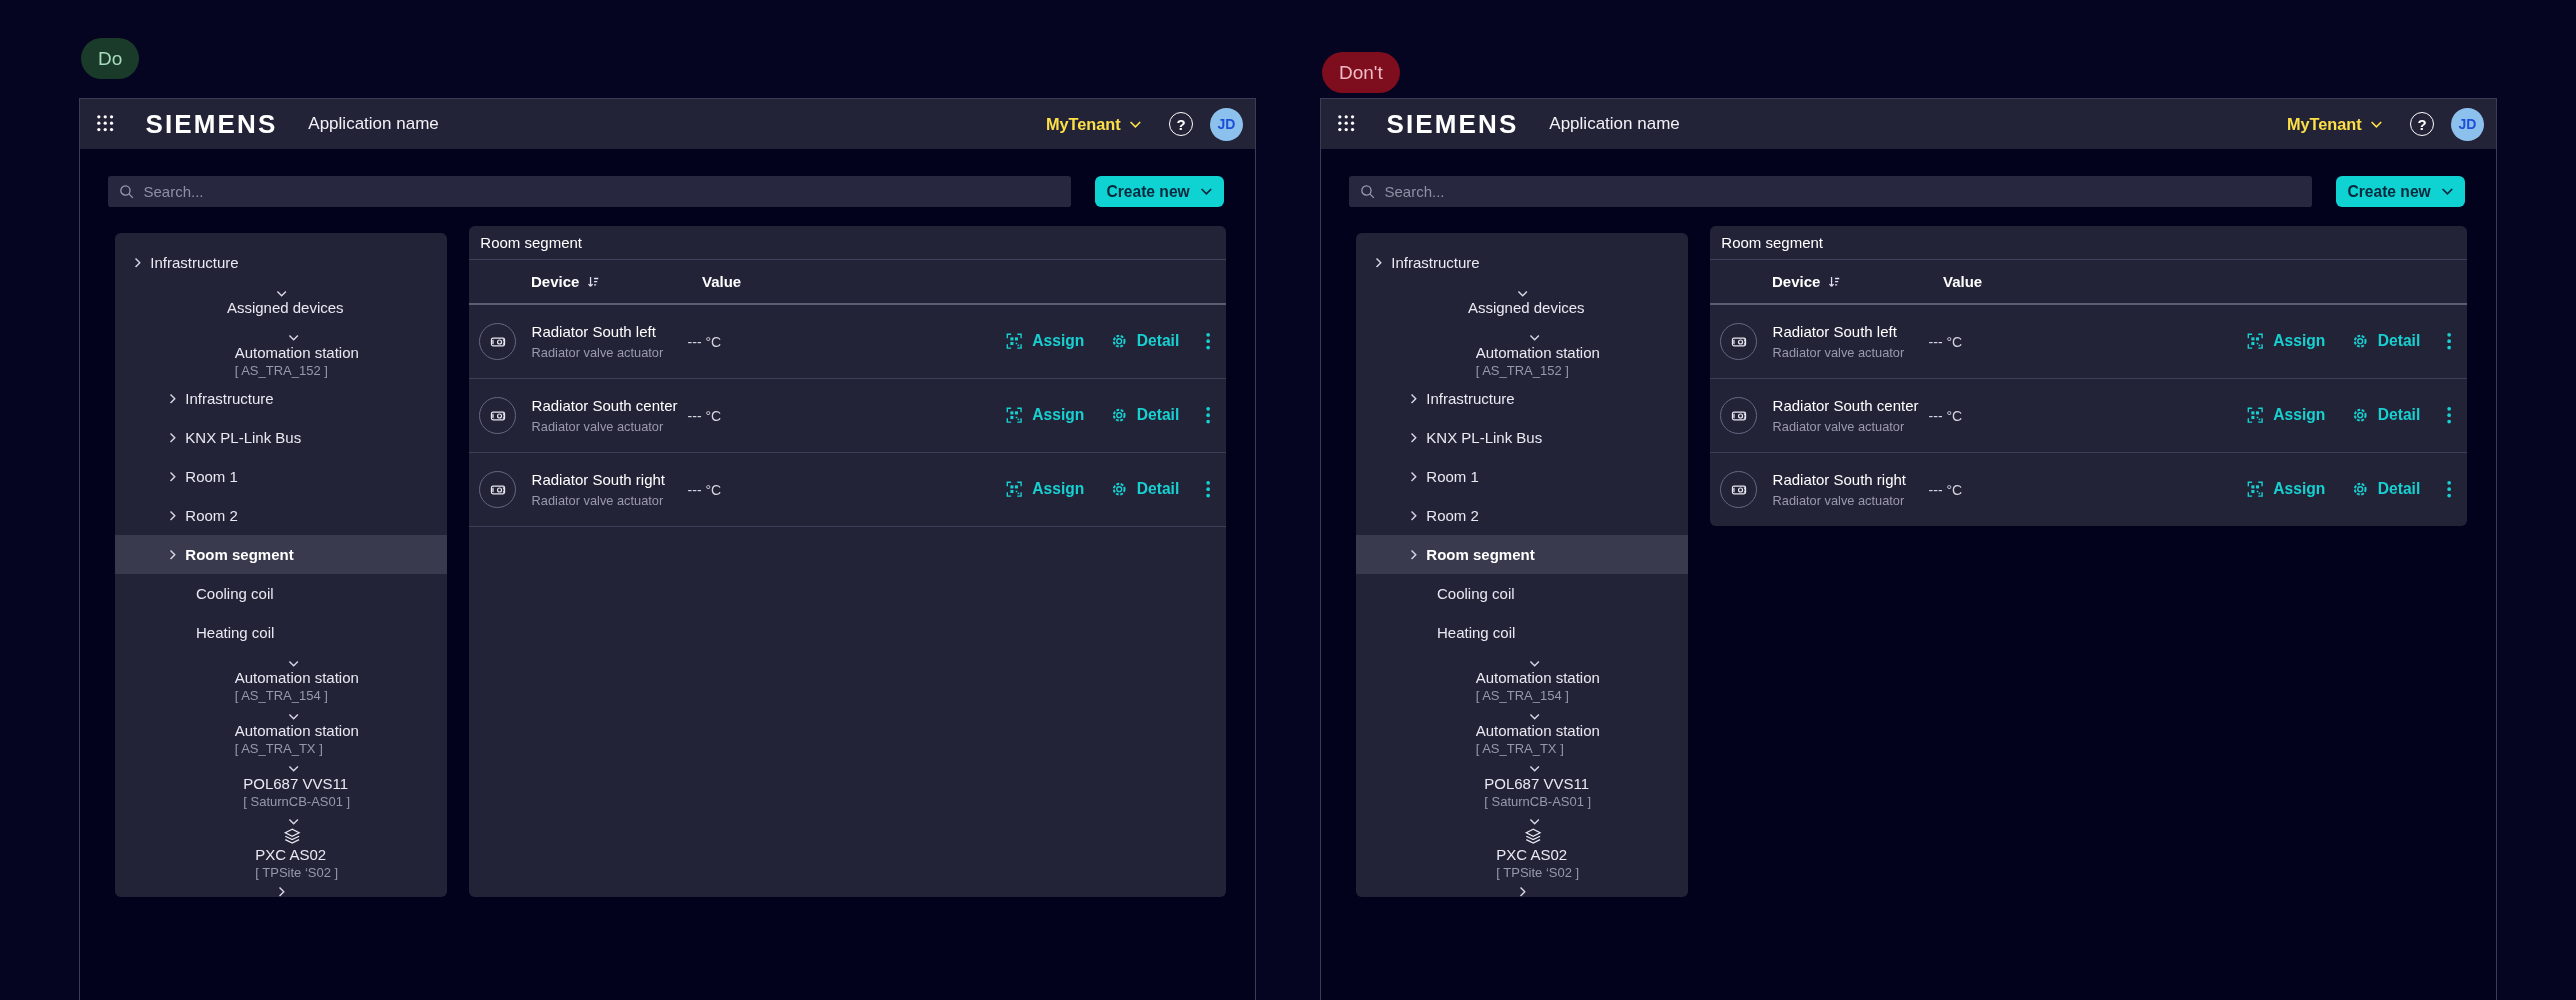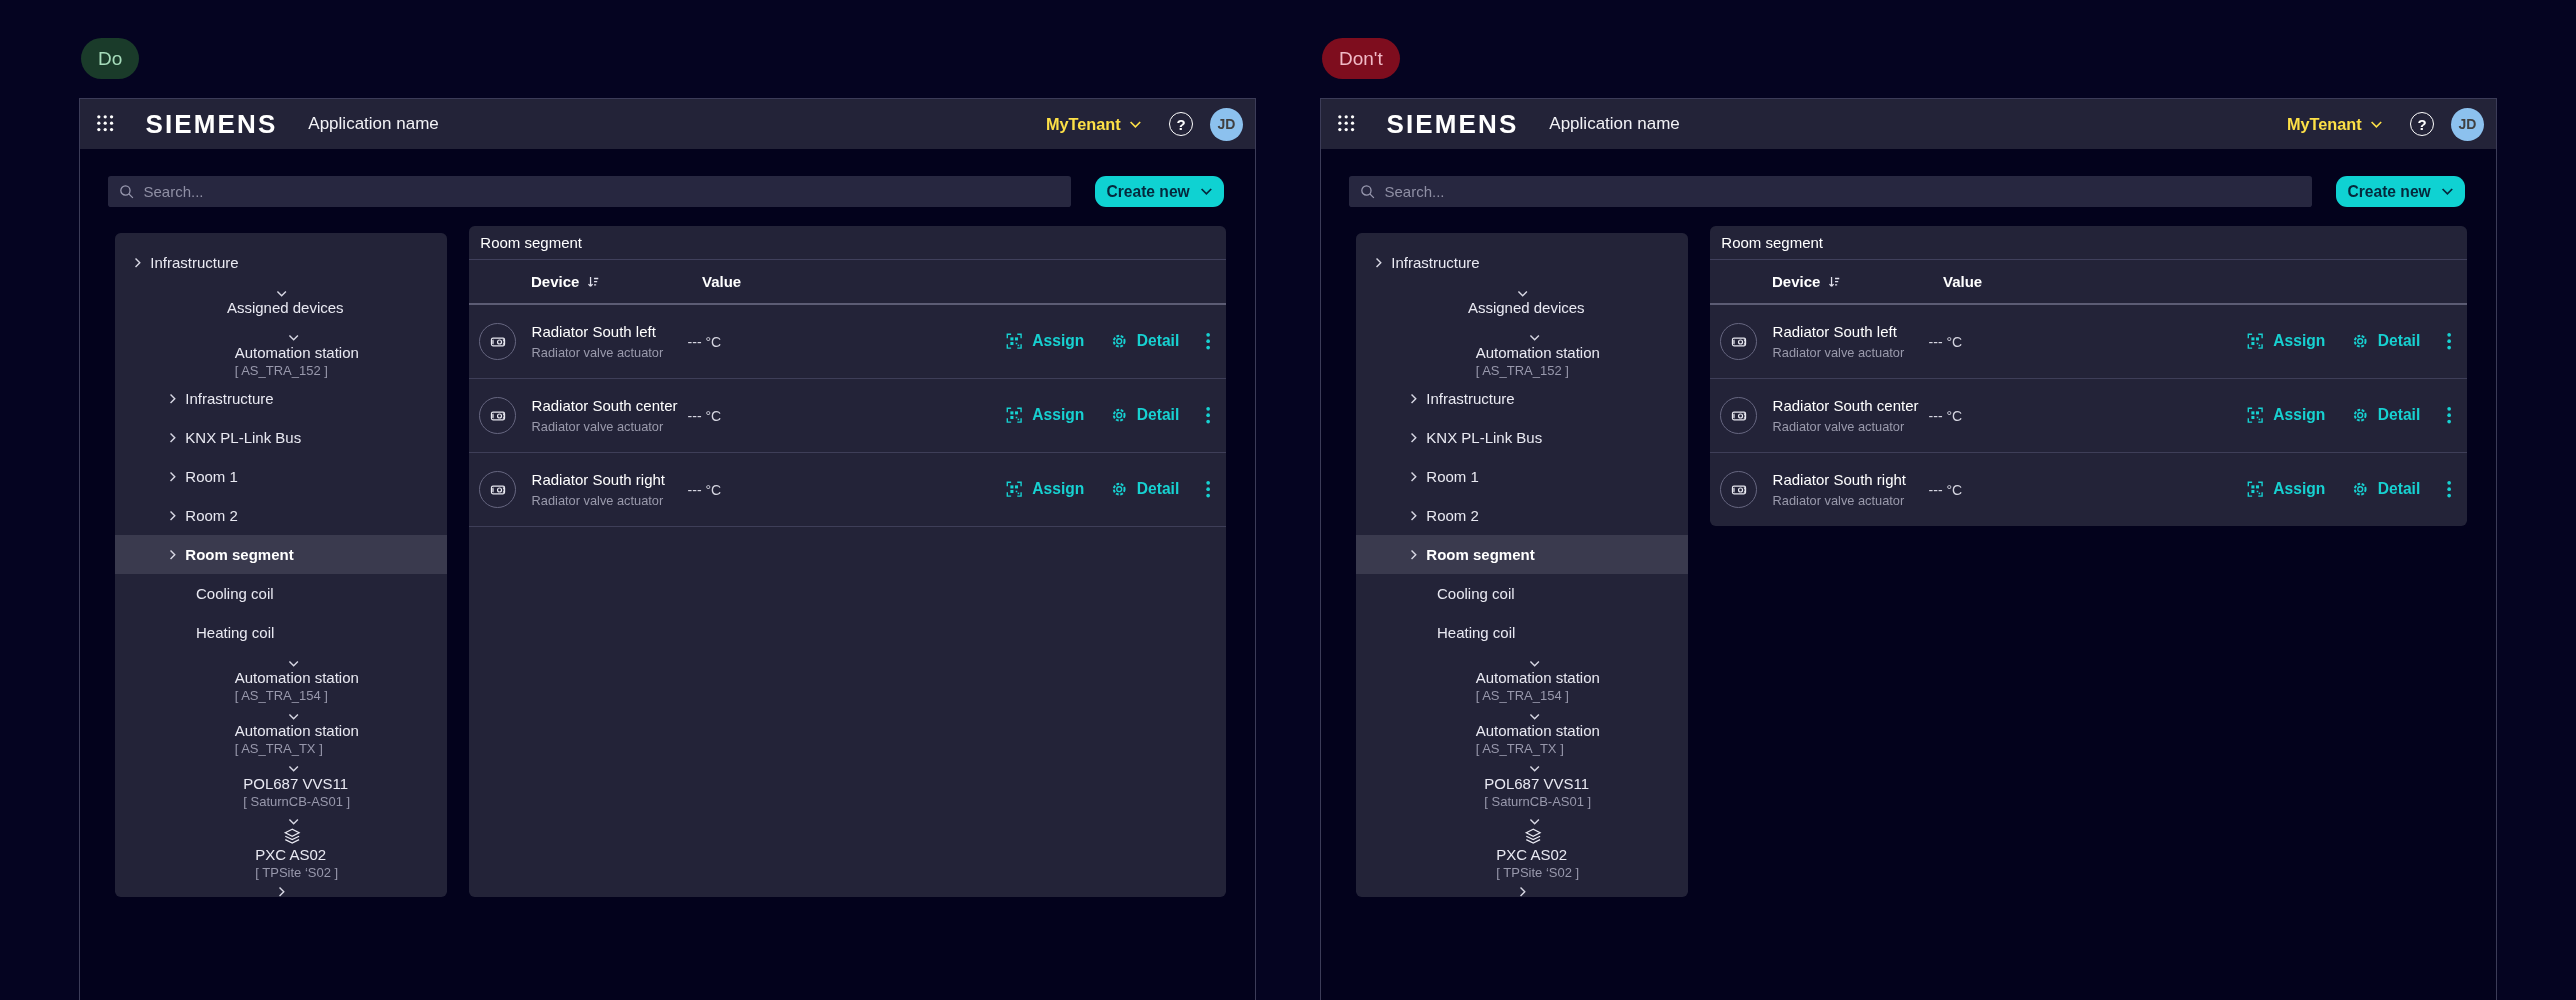--- a/index.html
+++ b/index.html
@@ -12,21 +12,21 @@
   .mockup { position:absolute; top:0; width:1275px; height:1000px; }
   .mockup.do   { left:0; }
   .mockup.dont { left:1241px; }
 
   .badge {
     position:absolute; left:81px; top:38px; height:41px;
     border-radius:20.5px; padding:0 17px; display:flex; align-items:center;
     font-size:19px; font-weight:400;
   }
   .badge.do   { background:#1a3b2a; color:#a6dcbb; }
-  .badge.dont { background:#7e0d1e; color:#f1bac6; }
+  .badge.dont { background:#7e0d1e; color:#f1bac6;margin-top:14px; }
 
   .card {
     position:absolute; left:79px; top:98px; width:1177px; height:956px;
     background:#03021c; border:0.7px solid #3c3c58;
   }
 
   
   .hdr {
     position:absolute; top:0; left:0; right:0; height:50px;
     background:#232338; display:flex; align-items:center; padding:0 12px 0 15.6px;
@@ -35,37 +35,37 @@
   .brand { font-size:26px; font-weight:800; letter-spacing:2.1px; color:#fff; margin-right:31px; }
   .appname { font-size:17px; color:#f2f2f6; font-weight:400; }
   .hspacer { flex:1; }
   .tenant { display:flex; align-items:center; gap:8.5px; color:#fde047; font-size:16.3px; font-weight:700; cursor:pointer; margin-right:27px; }
   .help {
     width:24px; height:24px; border:1.6px solid #fff; border-radius:50%;
     display:flex; align-items:center; justify-content:center;
     font-size:15px; font-weight:600; color:#fff; cursor:pointer; margin-right:17px;
   }
   .avatar {
-    width:33px; height:33px; border-radius:50%; background:#8cc1ee; color:#404040;
+    width:33px; height:33px; border-radius:50%; background:#8cc1ee; color:#1d4ed8;
     display:flex; align-items:center; justify-content:center; font-size:14px; font-weight:700; cursor:pointer;
   }
 
   
   .toolbar { position:absolute; top:77px; left:28px; right:31px; height:31px; display:flex; }
   .search {
     flex:1; margin-right:24px; background:#272740; border-radius:2.8px;
     display:flex; align-items:center; padding:0 10px; gap:8.5px; color:#9a9ab0;
   }
   .search input {
     flex:1; background:transparent; border:0; outline:none; color:#e8e8f0;
     font-size:15px; font-family:inherit;
   }
   .search input::placeholder { color:#8f8fa4; }
   .create {
-    width:129px; background:#0fd2d2; border:0; border-radius:11px;
+    width:129px; background:#0fd2d2; border:0; border-radius:6px;
     display:flex; align-items:center; justify-content:center; gap:10px;
     font-family:inherit; font-size:15.6px; font-weight:700; color:#05283c; cursor:pointer;
   }
 
   
   .sidebar {
     position:absolute; left:35px; top:134px; width:332px; height:664px;
     background:#232338; border-radius:5.7px; overflow:hidden;
   }
   .tree { padding-top:10px; display:flex; flex-direction:column; }

